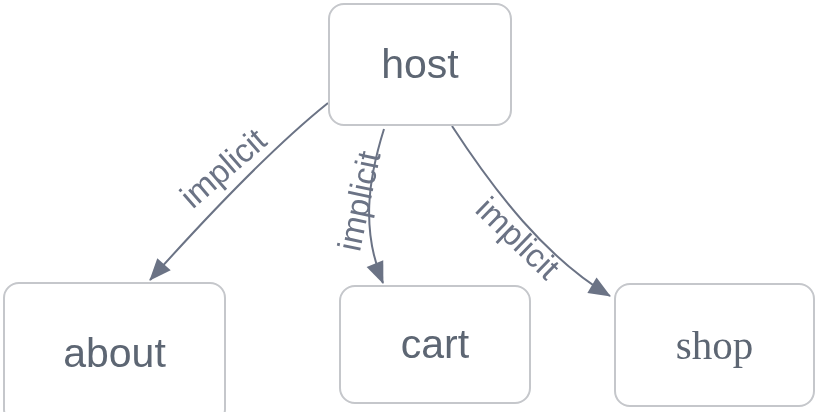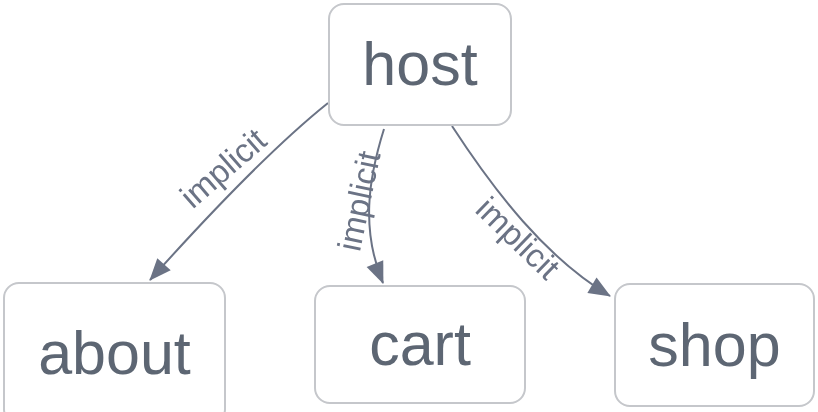--- a/index.html
+++ b/index.html
@@ -43,25 +43,25 @@
     box-sizing: border-box;
     background: #ffffff;
     border: 2px solid #c5c7cb;
     border-radius: 16px;
     display: flex;
     align-items: center;
     justify-content: center;
   }
   .node-host  { left: 328px; top: 3px;   width: 184px; height: 123px; }
   .node-about { left: 3px;   top: 282px; width: 223px; height: 143px; }
-  .node-cart  { left: 314px; top: 285px; width: 212px; height: 119px; }
-  .node-shop  { left: 614px; top: 283px; width: 201px; height: 124px; }
+  .node-cart  { left: 339px; top: 285px; width: 192px; height: 119px; }
+  .node-shop  { left: 614px; top: 283px; width: 201px; height: 124px; font-family: Liberation Serif, serif; }
   .node-label {
     color: #5d6673;
-    font-size: 61px;
+    font-size: 41px;
     line-height: 1;
     white-space: nowrap;
   }
 </style>
 </head>
 <body>
 
 <div class="canvas">
 
   <svg class="edges-layer" viewBox="0 0 818 412" xmlns="http://www.w3.org/2000/svg">

